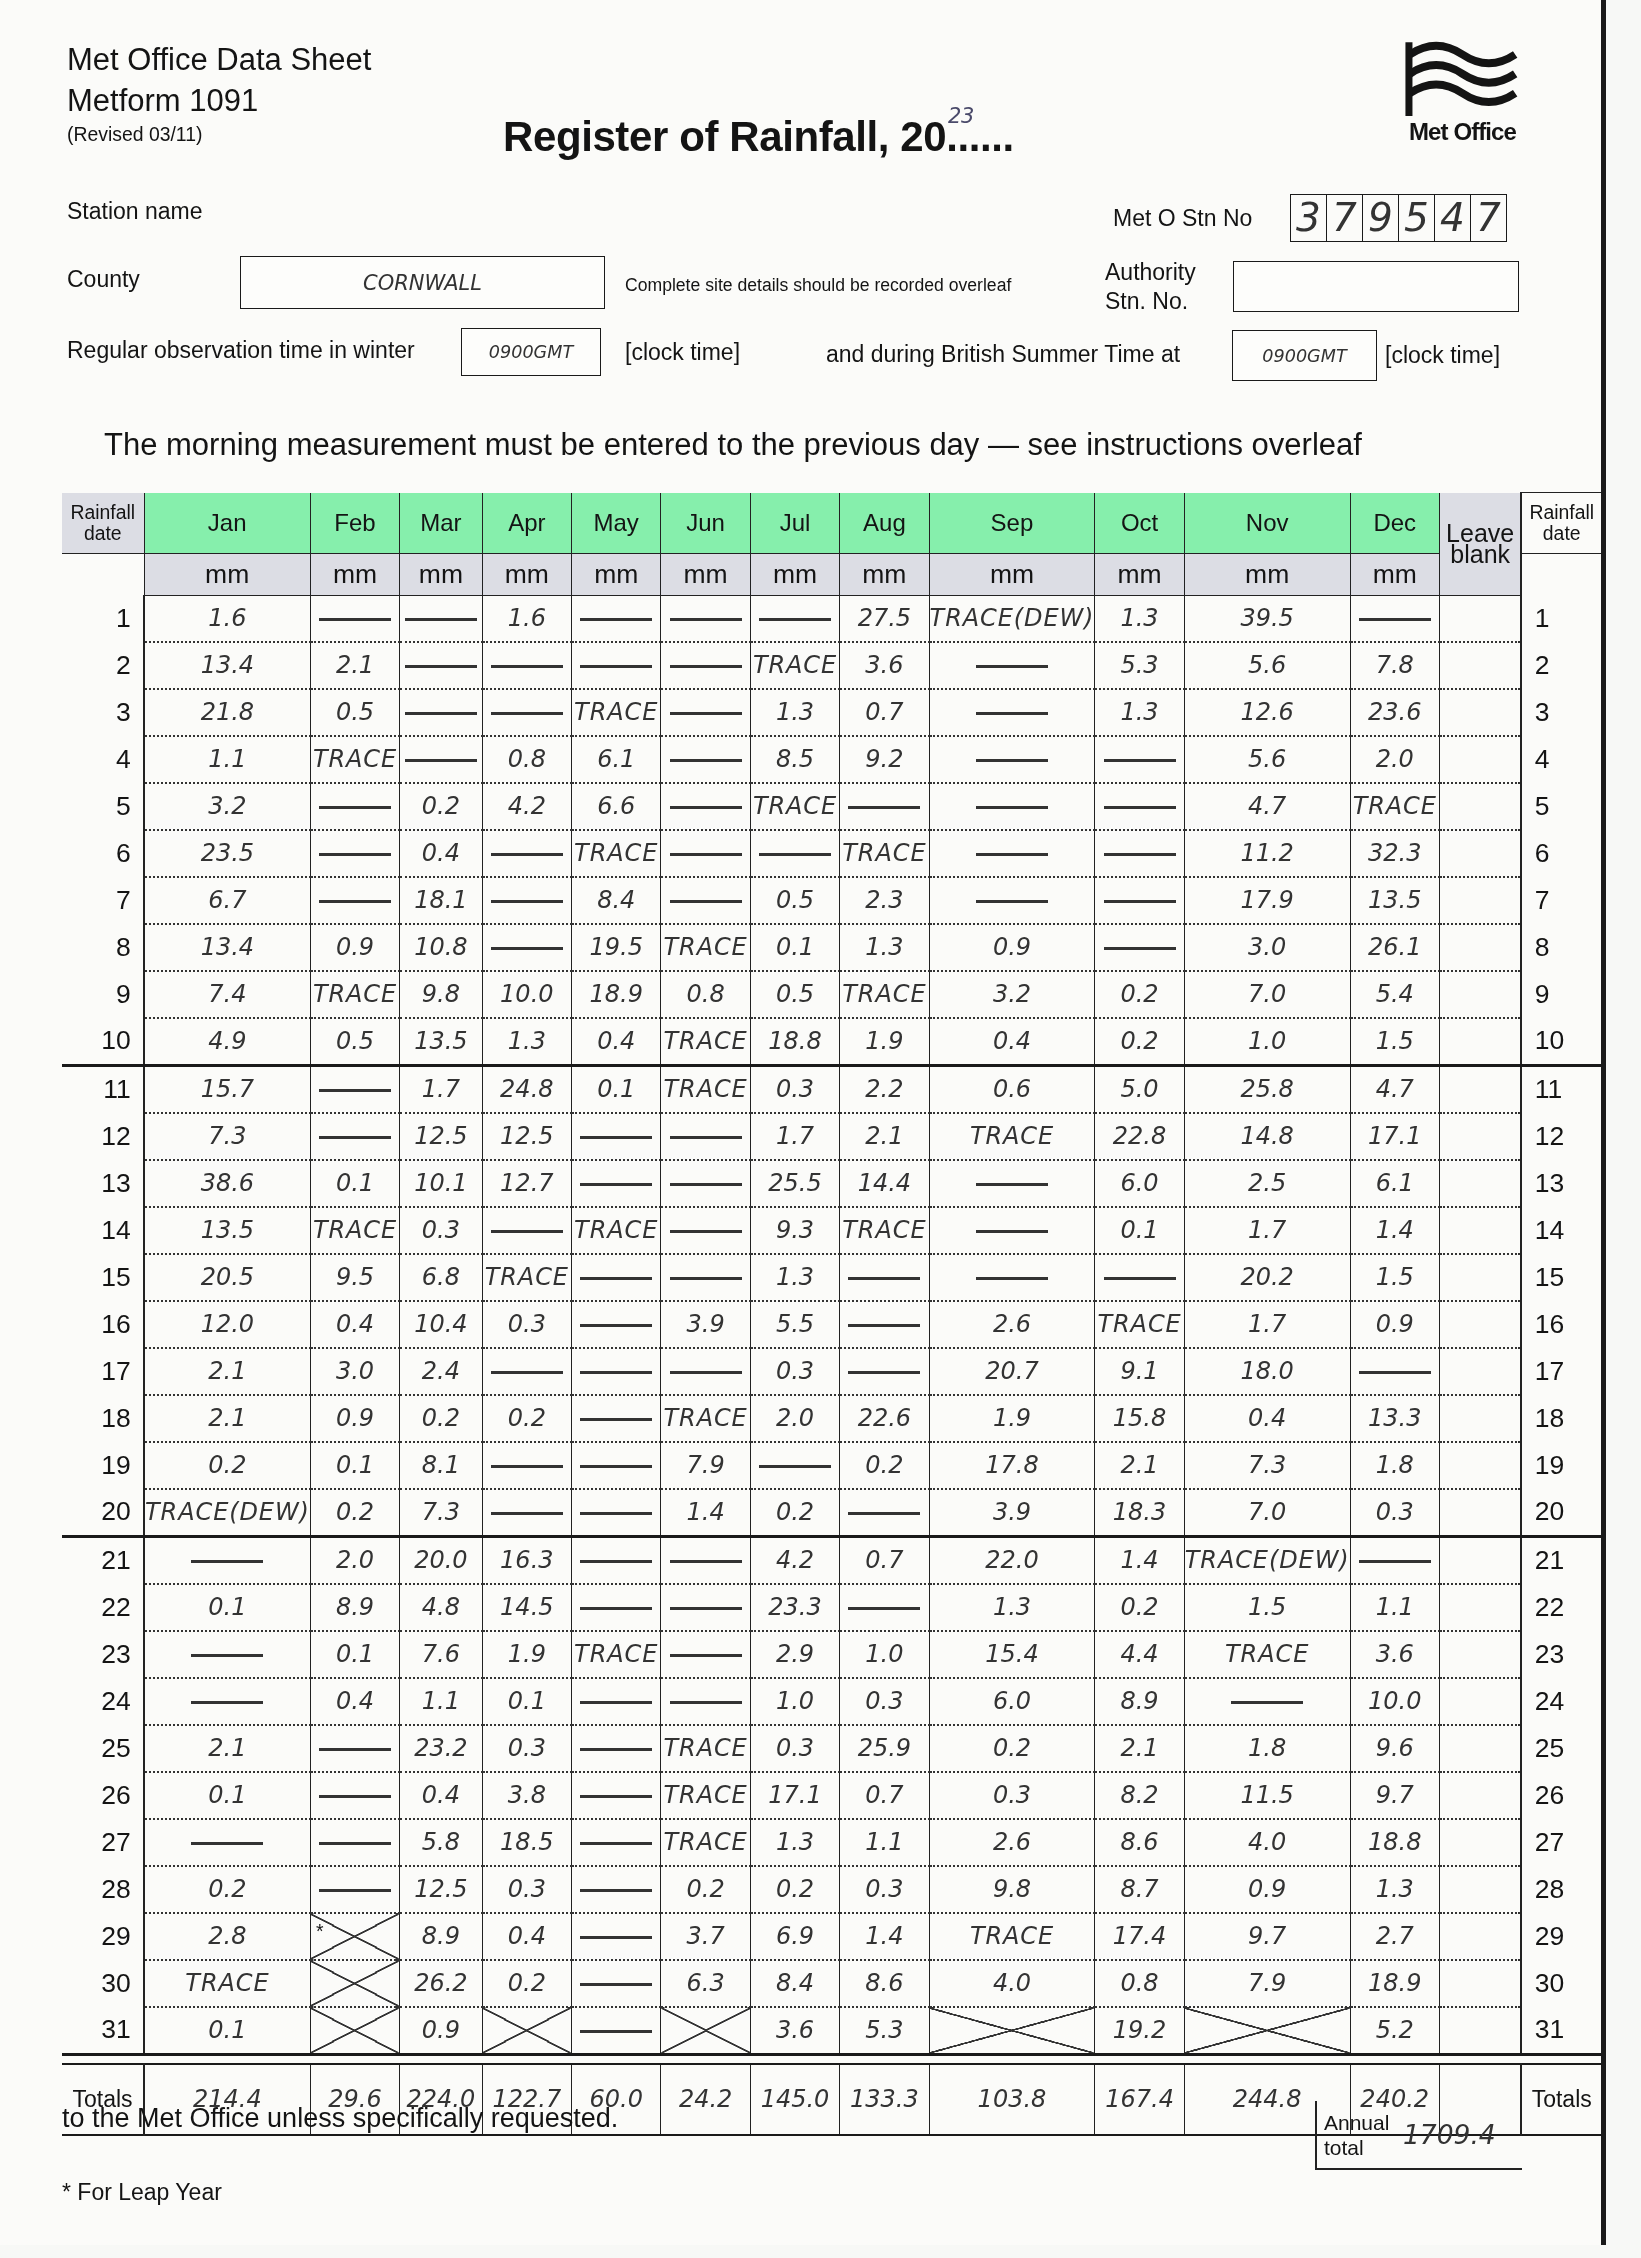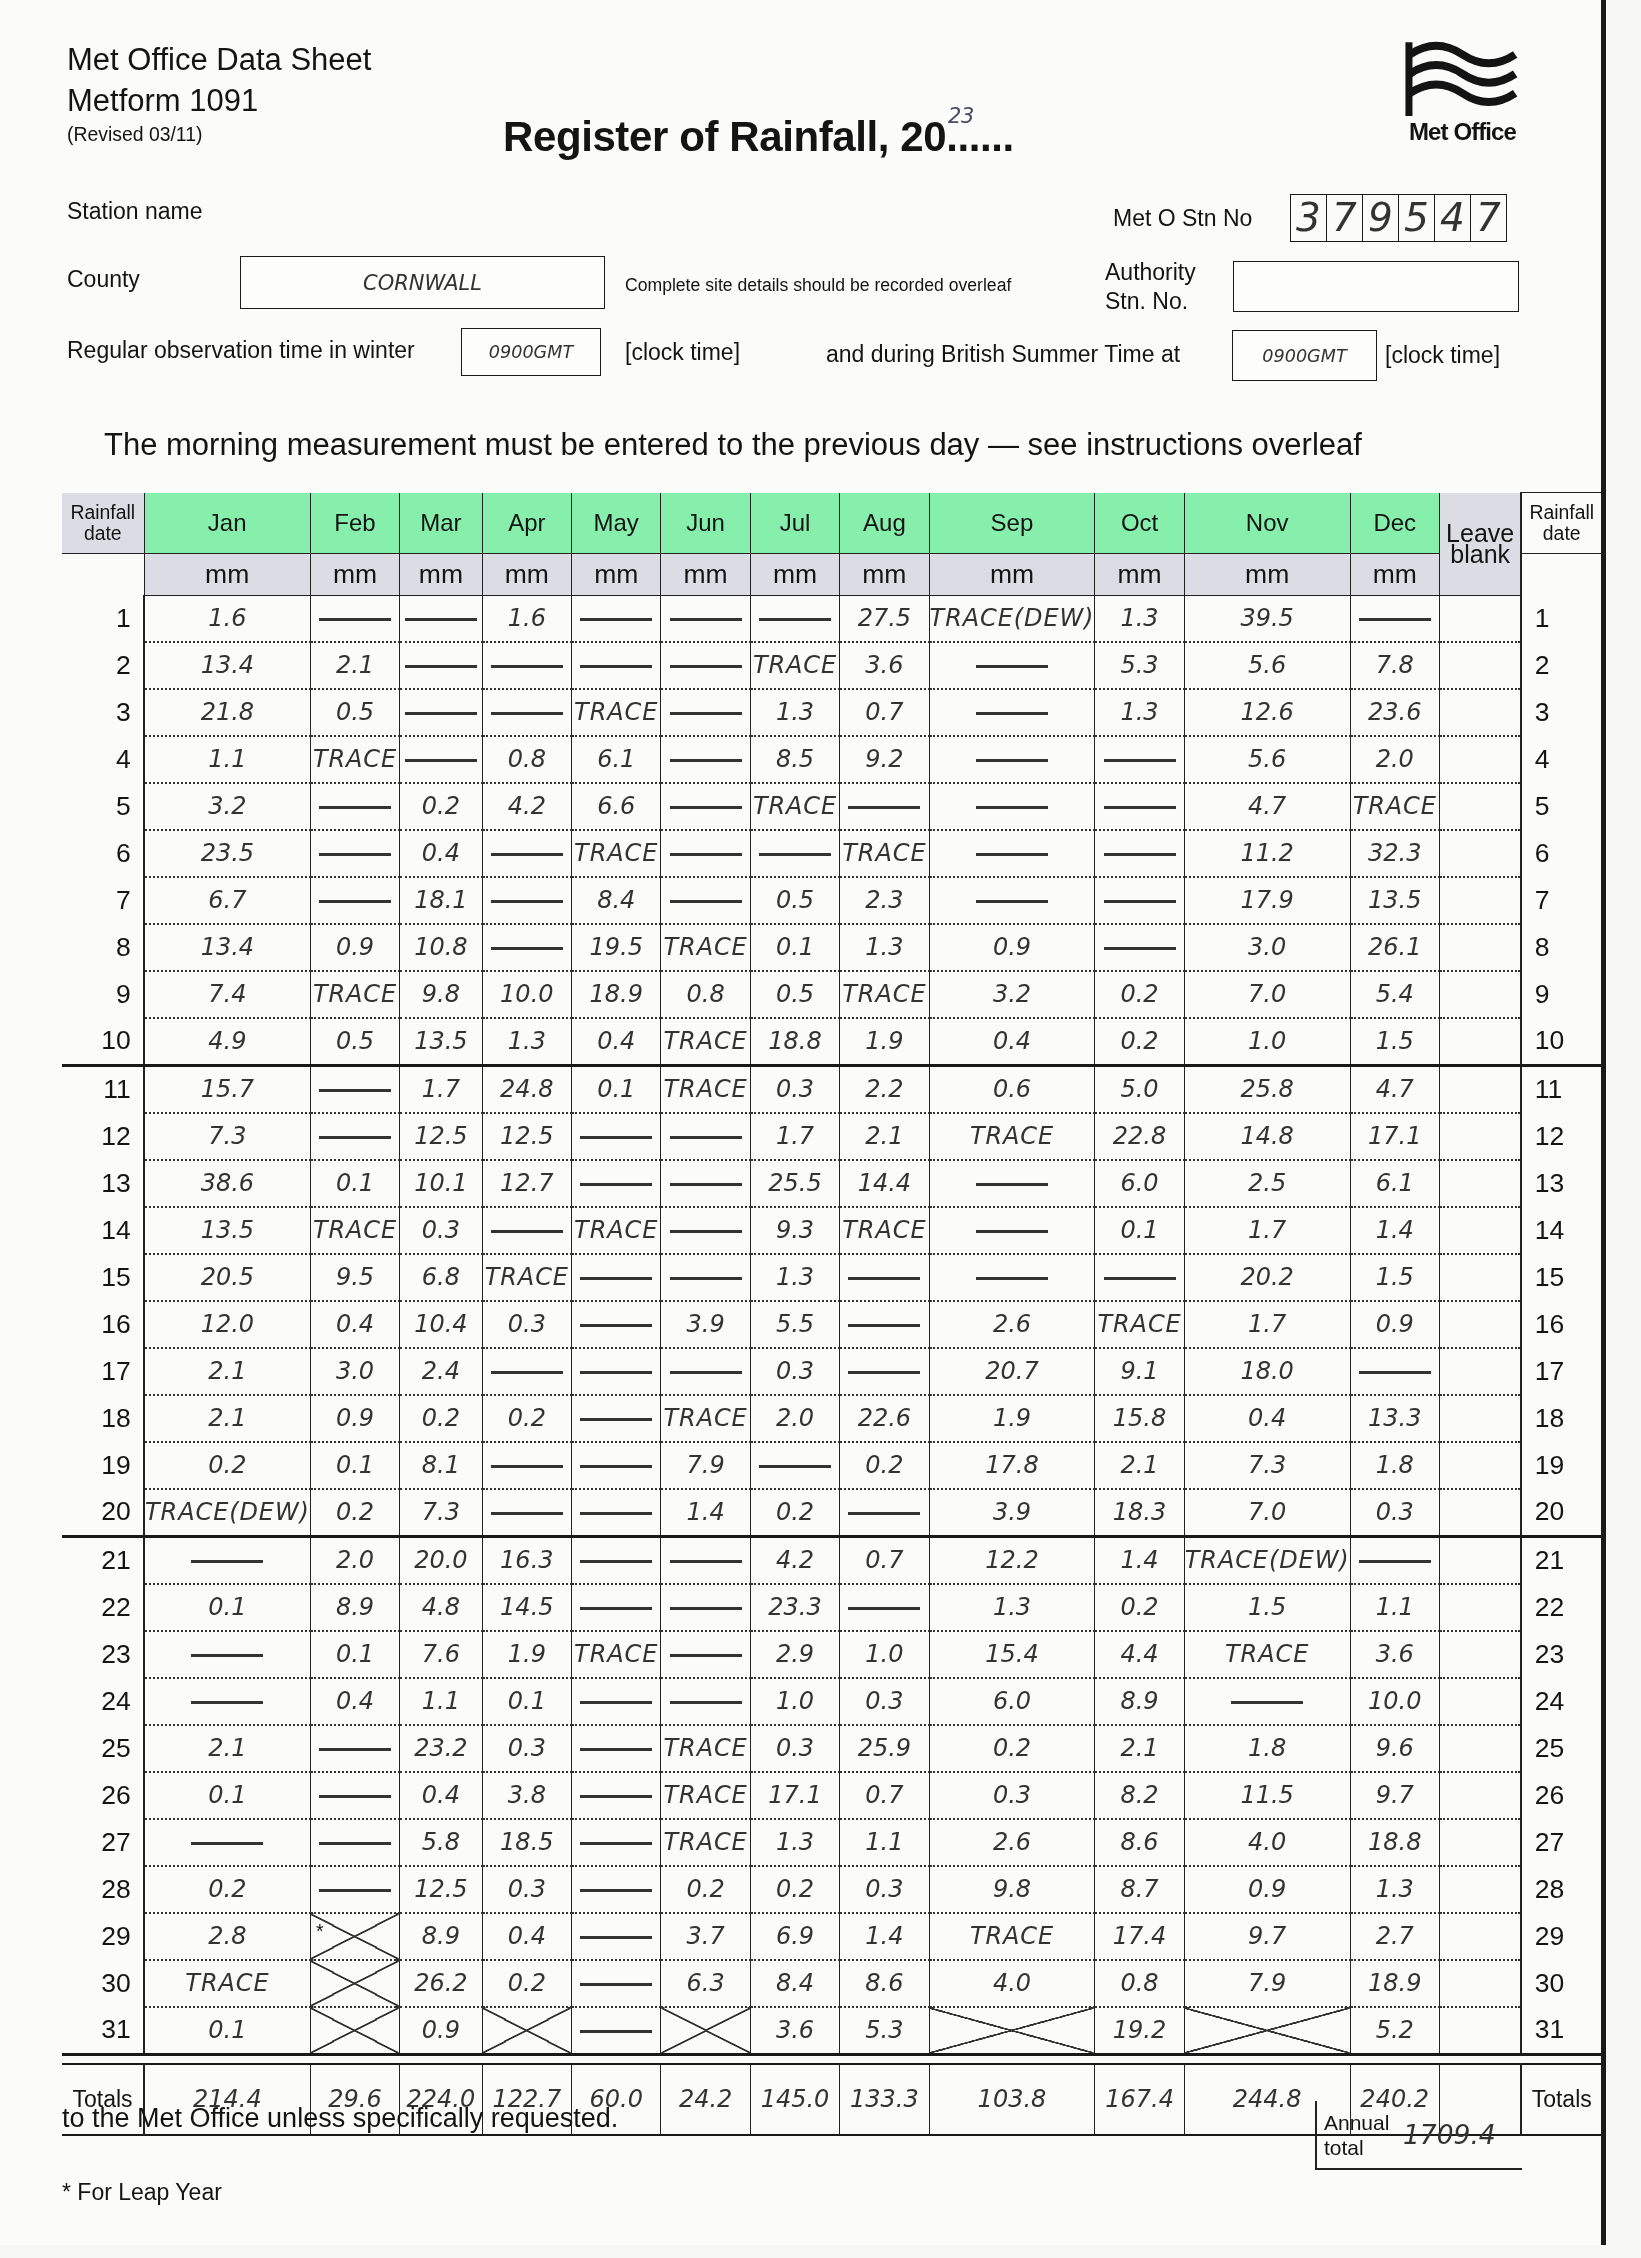--- a/index.html
+++ b/index.html
@@ -503,21 +503,21 @@
         <tr class="day">
           <td class="dnum">21</td>
           <td class="v"><span class="dash"></span></td>
           <td class="v hw">2.0</td>
           <td class="v hw">20.0</td>
           <td class="v hw">16.3</td>
           <td class="v"><span class="dash"></span></td>
           <td class="v"><span class="dash"></span></td>
           <td class="v hw">4.2</td>
           <td class="v hw">0.7</td>
-          <td class="v hw">12.2</td>
+          <td class="v hw">22.0</td>
           <td class="v hw">1.4</td>
           <td class="v hw trace">TRACE(DEW)</td>
           <td class="v"><span class="dash"></span></td>
           <td class="blank"></td>
           <td class="dnum2">21</td>
         </tr>
         <tr class="day">
           <td class="dnum">22</td>
           <td class="v hw">0.1</td>
           <td class="v hw">8.9</td>

